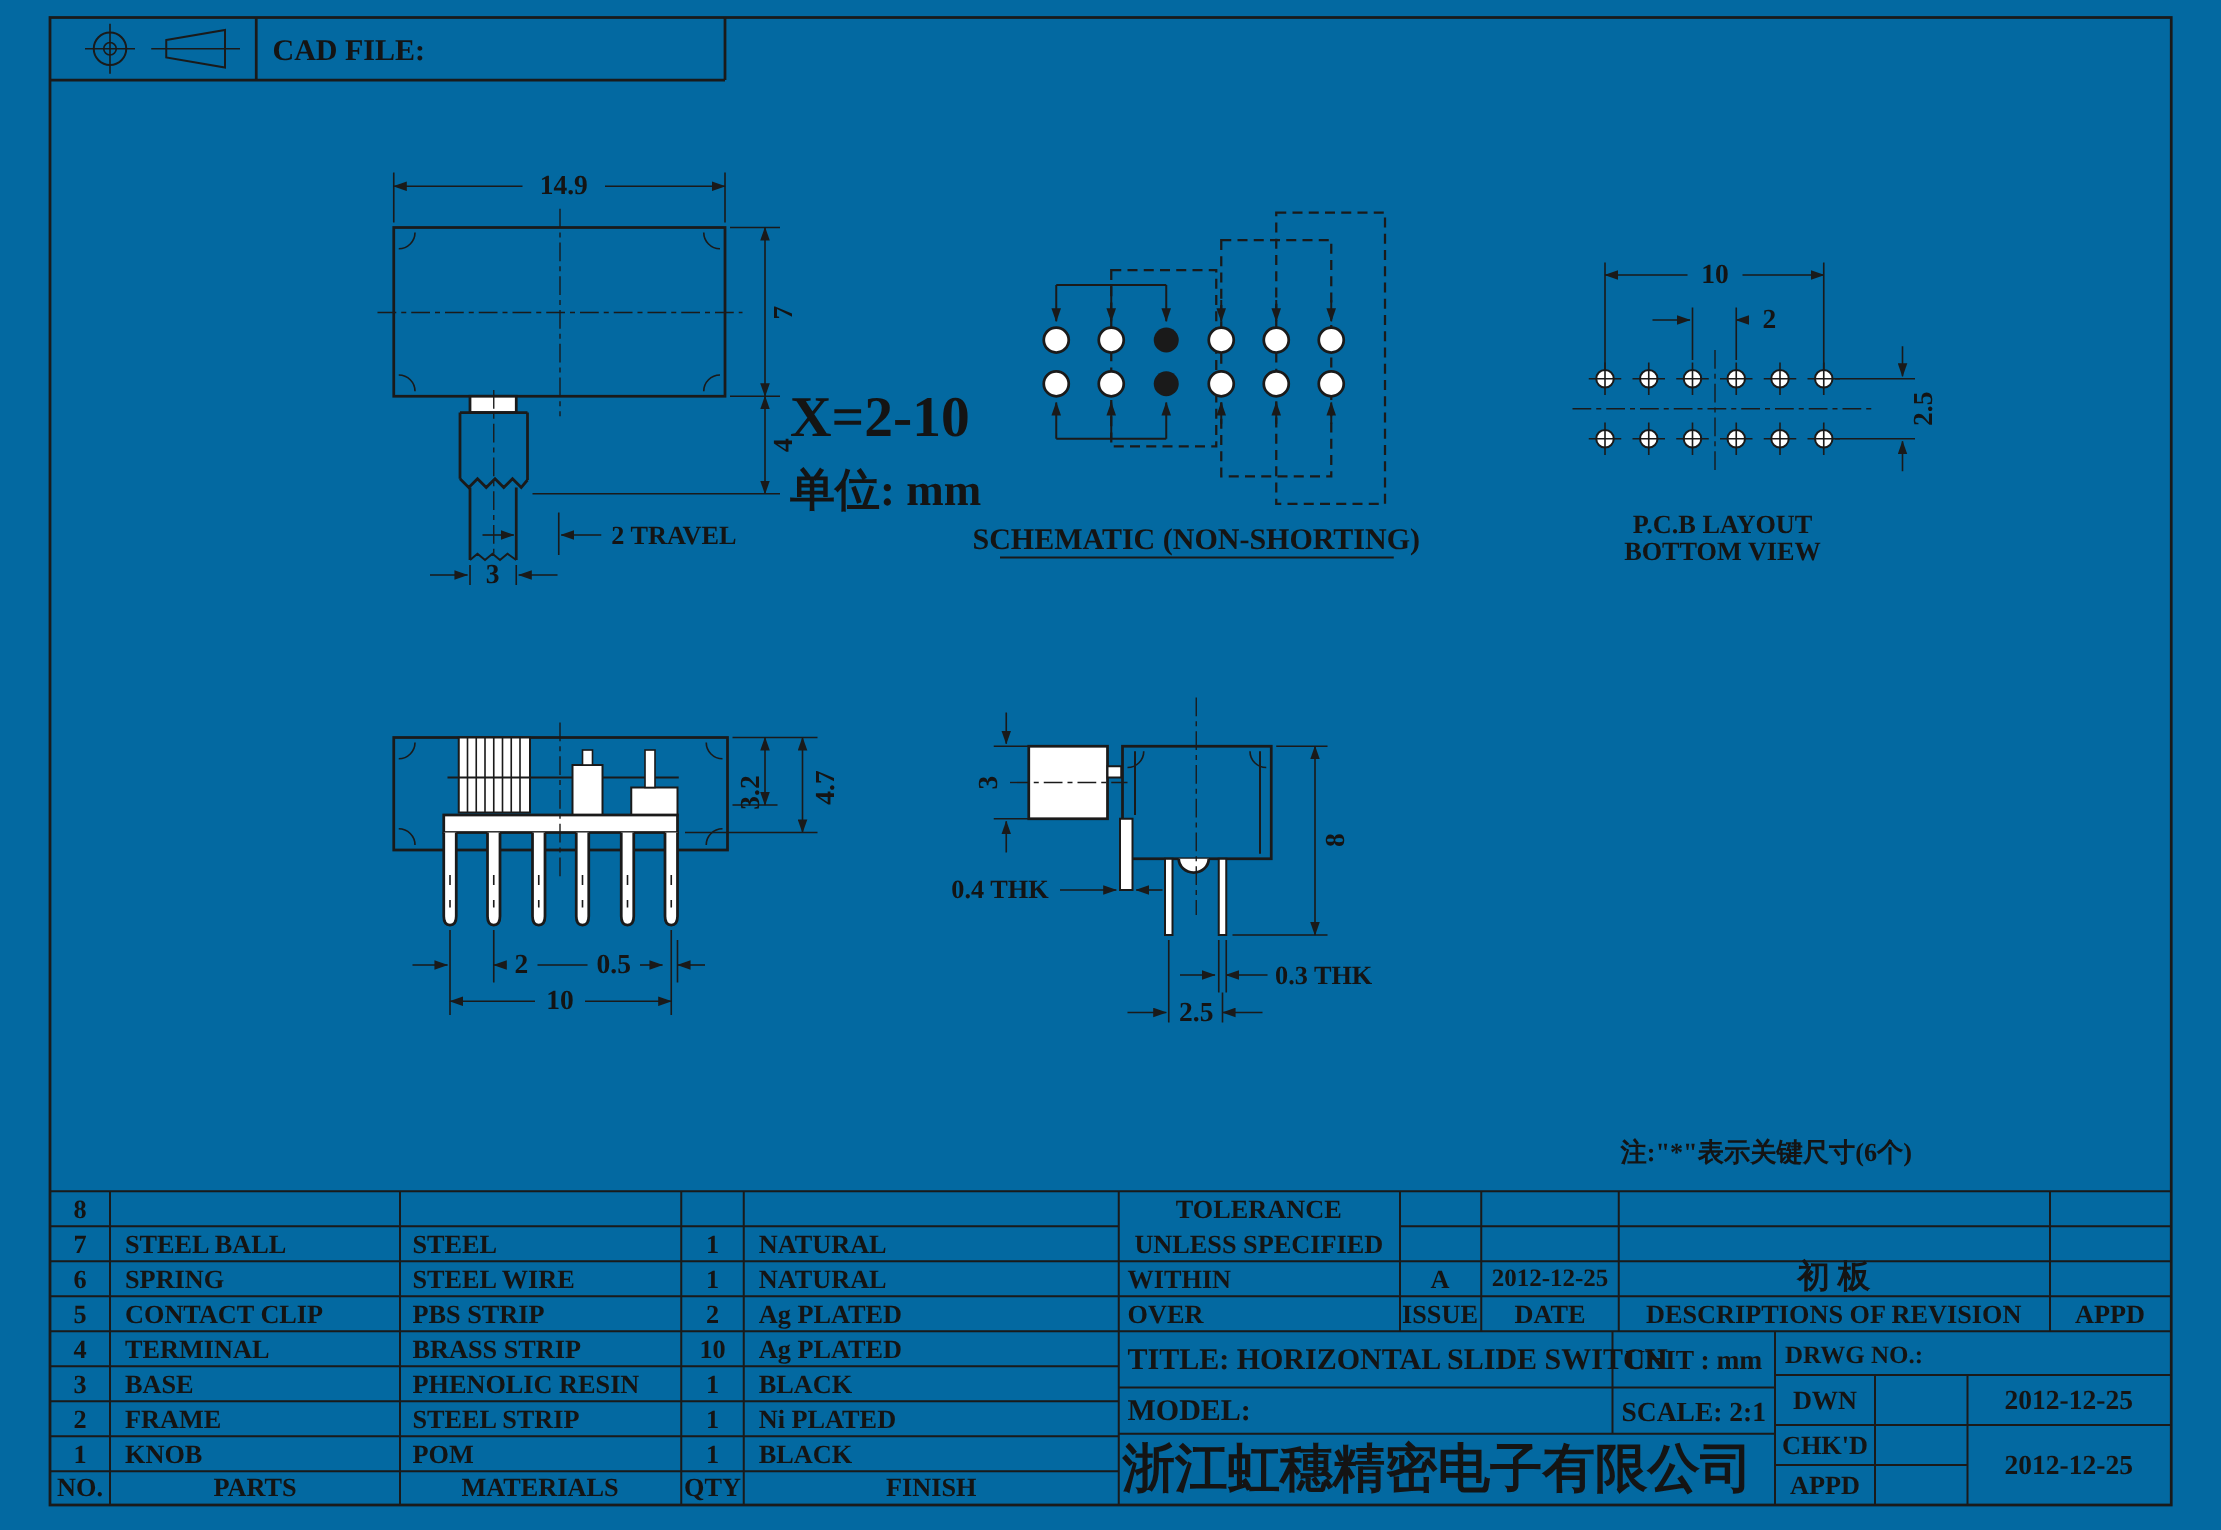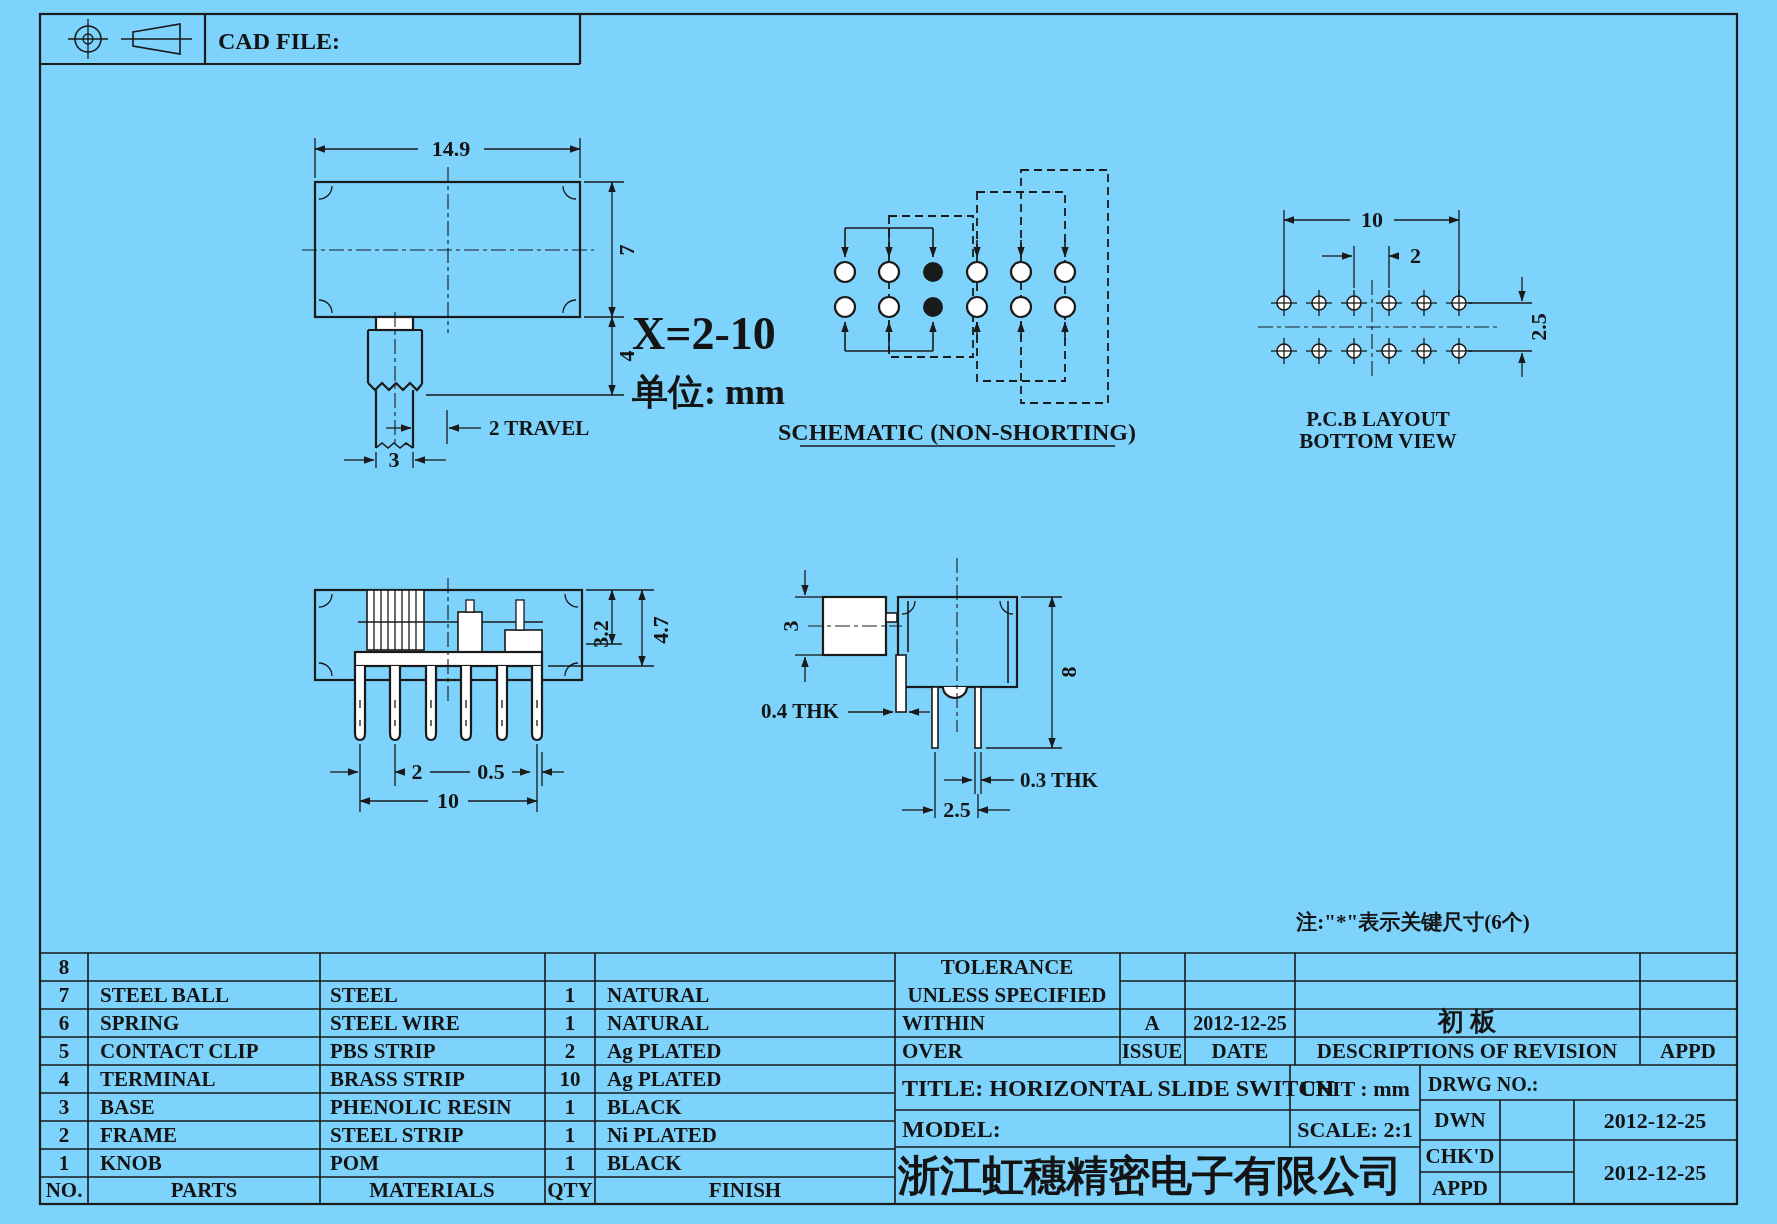--- a/index.html
+++ b/index.html
@@ -1,16 +1,16 @@
 <!DOCTYPE html>
 <html><head>
 <meta charset="utf-8">
 <style>
   html,body{margin:0;padding:0;background:#ffffff;}
-  #sheet{position:relative;width:1777px;height:1224px;background:#7dd3fc;overflow:hidden;}
+  #sheet{position:relative;width:1777px;height:1224px;background:#0369a1;overflow:hidden;}
   svg{position:absolute;left:0;top:0;}
   .s2{stroke:#1a1a1a;stroke-width:2.2;fill:none}
   .s15{stroke:#1a1a1a;stroke-width:1.6;fill:none}
   .s1{stroke:#1a1a1a;stroke-width:1.3;fill:none}
   .cl{stroke:#1a1a1a;stroke-width:1.1;fill:none;stroke-dasharray:15 4 4 4}
   .dsh{stroke:#1a1a1a;stroke-width:1.8;fill:none;stroke-dasharray:8 5}
   .wf{fill:#ffffff}
   text{font-family:"Liberation Serif","DejaVu Serif",serif;font-weight:bold;fill:#141414;dominant-baseline:central;}
   .mid{text-anchor:middle}.t20{font-size:20px}.t21{font-size:21px}.t22{font-size:22px}
   .t24{font-size:24px}.t26{font-size:26px}.t36{font-size:36px}.t42{font-size:42px}.t46{font-size:46px}

